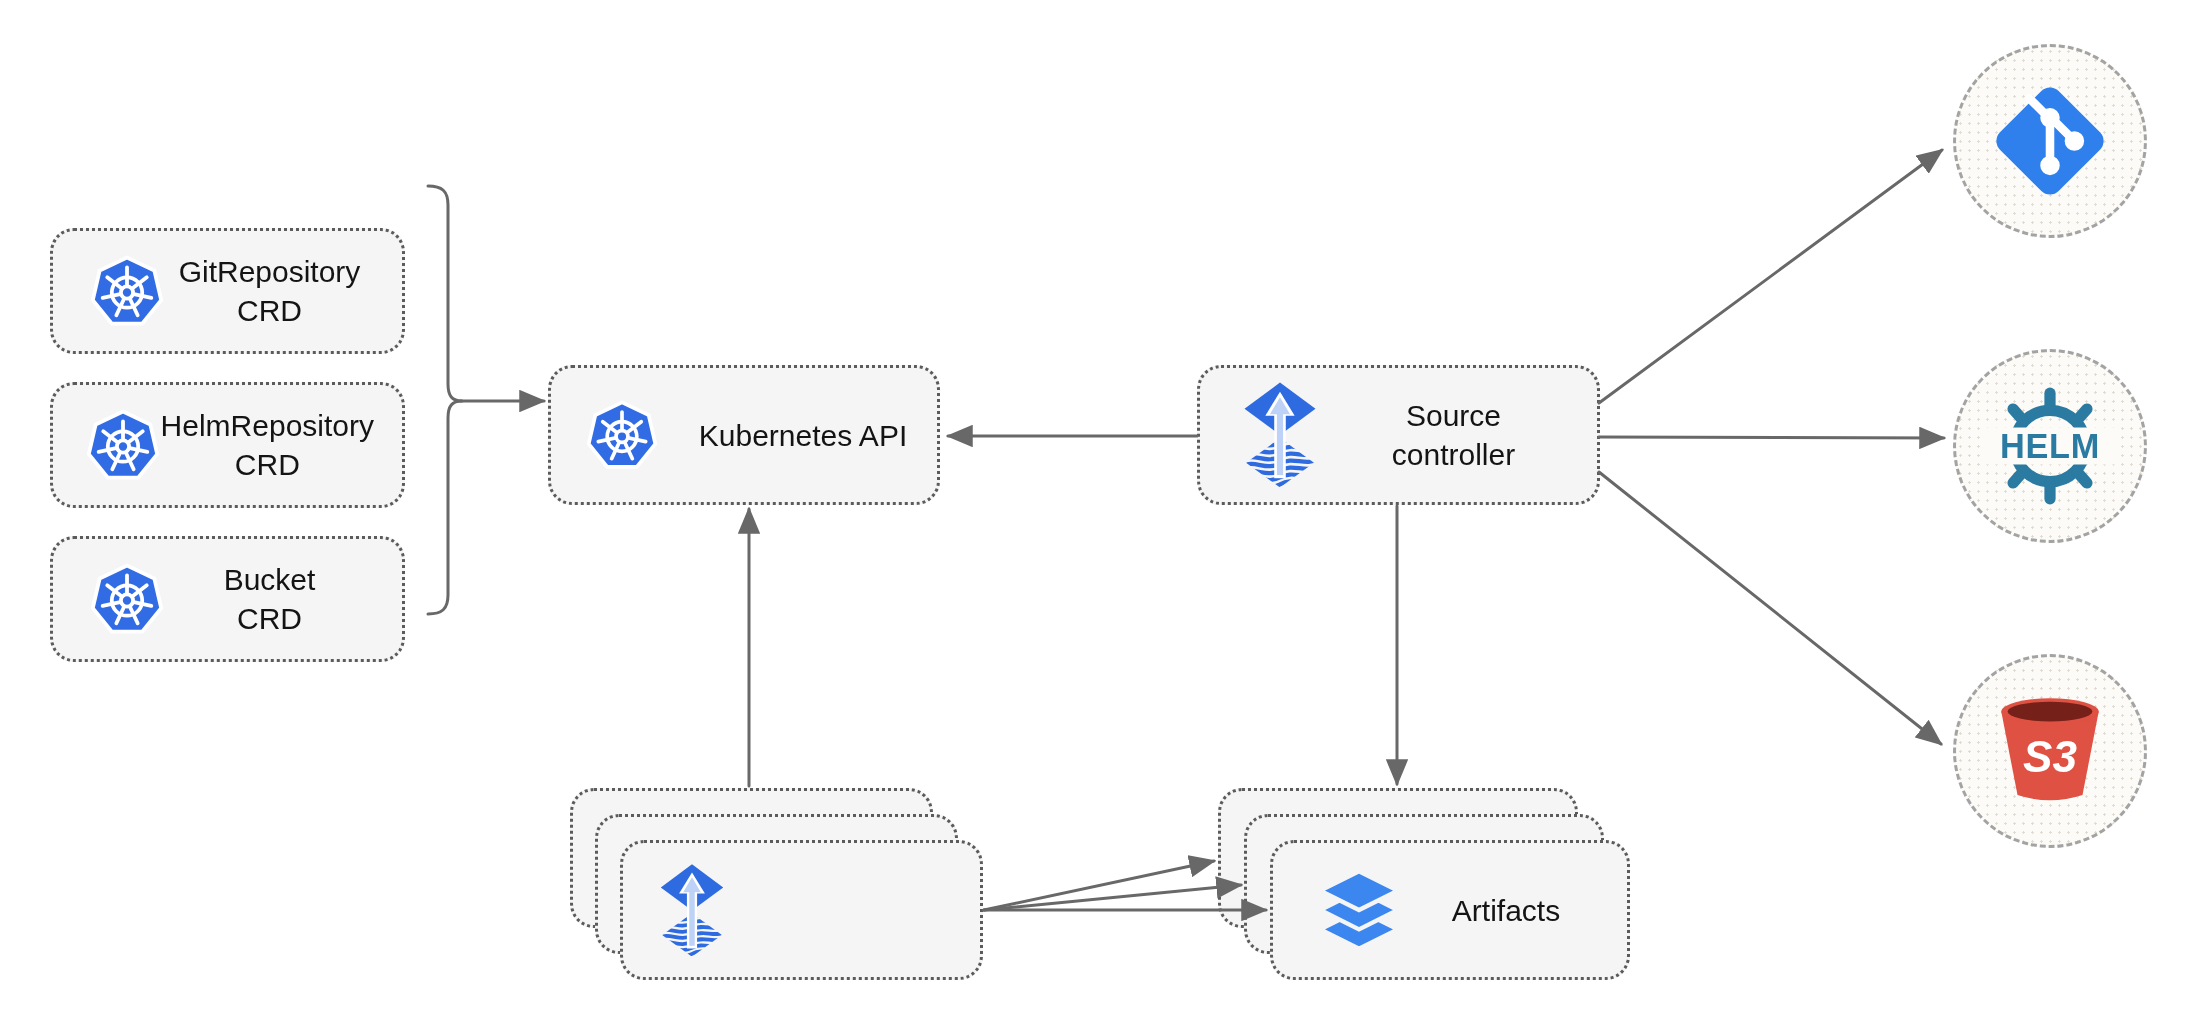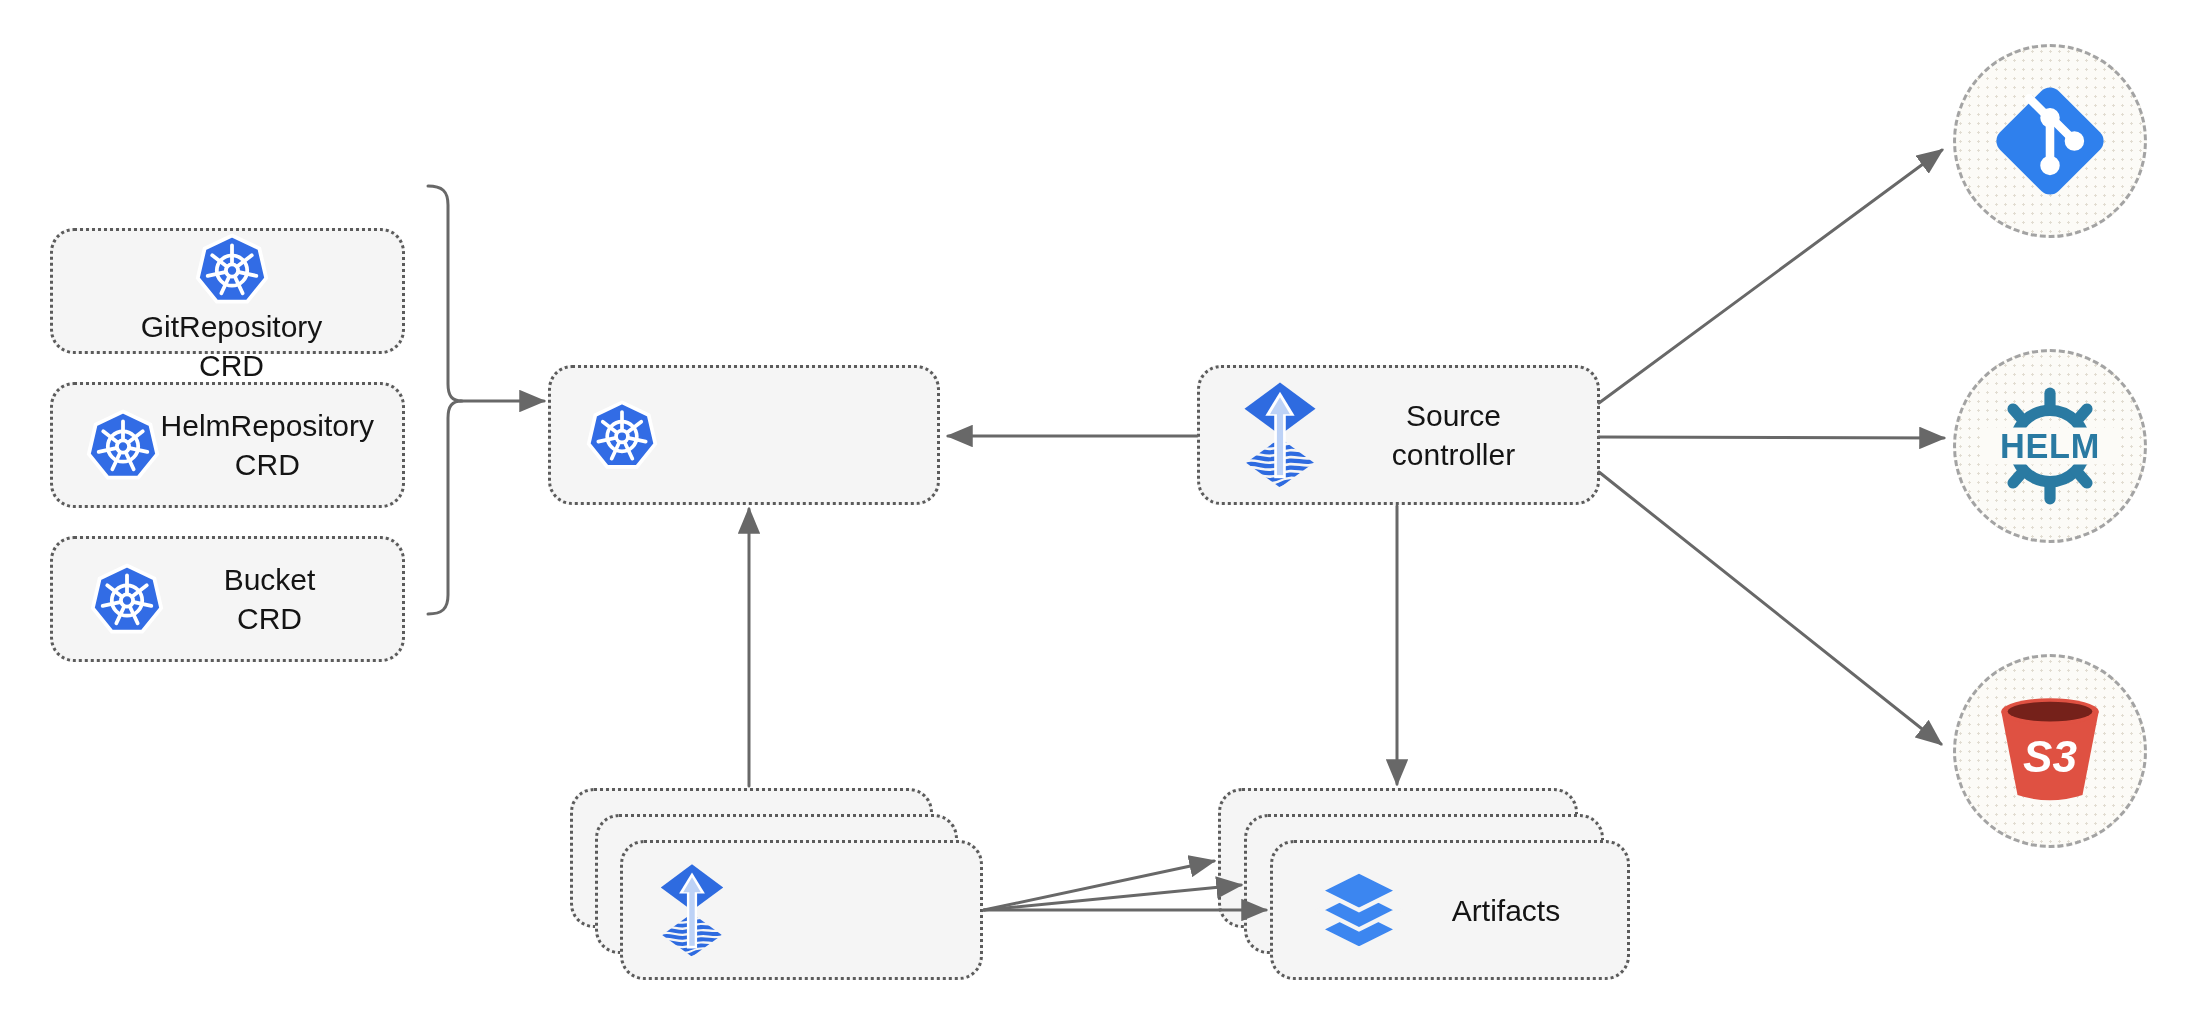--- a/index.html
+++ b/index.html
@@ -15,21 +15,21 @@
     display:flex;align-items:center;
   }
   .node .label{flex:1;text-align:center;font-size:30px;line-height:39px;color:var(--text_color,#141414);}
   .stack-layer{
     position:absolute;box-sizing:border-box;
     background:var(--node_bg,#f5f5f5);
     border:3px dotted #5b5b5b;border-radius:24px;
   }
   
   .crd{left:50px;width:355px;height:126px;padding:0 28px 0 36px;}
-  #crd-git{top:228px;flex-direction:column;} #crd-helm{top:382px;justify-content:flex-end;} #crd-bucket{top:536px;justify-content:center;}
+  #crd-git{top:228px;} #crd-helm{top:382px;justify-content:flex-end;} #crd-bucket{top:536px;justify-content:center;}
   #k8s-api{left:548px;top:365px;width:392px;height:140px;padding:0 6px 0 34px;}
   #source-controller{left:1197px;top:365px;width:403px;height:140px;padding:0 10px 0 40px;}
   .consumer-layer{width:363px;height:140px;}
   #consumers-front{left:620px;top:840px;width:363px;height:140px;padding:0 18px 0 34px;}
   .artifact-layer{width:360px;height:140px;}
   #artifacts-front{left:1270px;top:840px;width:360px;height:140px;padding:0 18px 0 42px;}
   
   .endpoint{
     position:absolute;width:194px;height:194px;border-radius:50%;box-sizing:border-box;
     border:3px dashed #a3a3a3;
@@ -154,20 +154,21 @@
         <line x1="50" y1="52" x2="76" y2="32"></line>
         <line x1="50" y1="52" x2="82" y2="59"></line>
         <line x1="50" y1="52" x2="64" y2="82"></line>
         <line x1="50" y1="52" x2="36" y2="82"></line>
         <line x1="50" y1="52" x2="18" y2="59"></line>
         <line x1="50" y1="52" x2="24" y2="32"></line>
         <circle cx="50" cy="52" r="8" fill="var(--kubernetes_blue)"></circle>
       </g>
     </svg>
     <div class="gap"></div>
+    <div class="label">Kubernetes API</div>
   </div>
 
   <div class="node" id="source-controller">
     <svg class="icon" width="80" height="108" viewBox="0 0 100 140">
       <defs>
         <clipPath id="flux-clip-a">
             <polygon points="50,74 94,106 50,138 6,106"></polygon>
           </clipPath>
       </defs>
       <g clip-path="url(#flux-clip-a)" stroke="var(--flux_blue)" stroke-width="5.5" fill="none" stroke-linecap="round">

